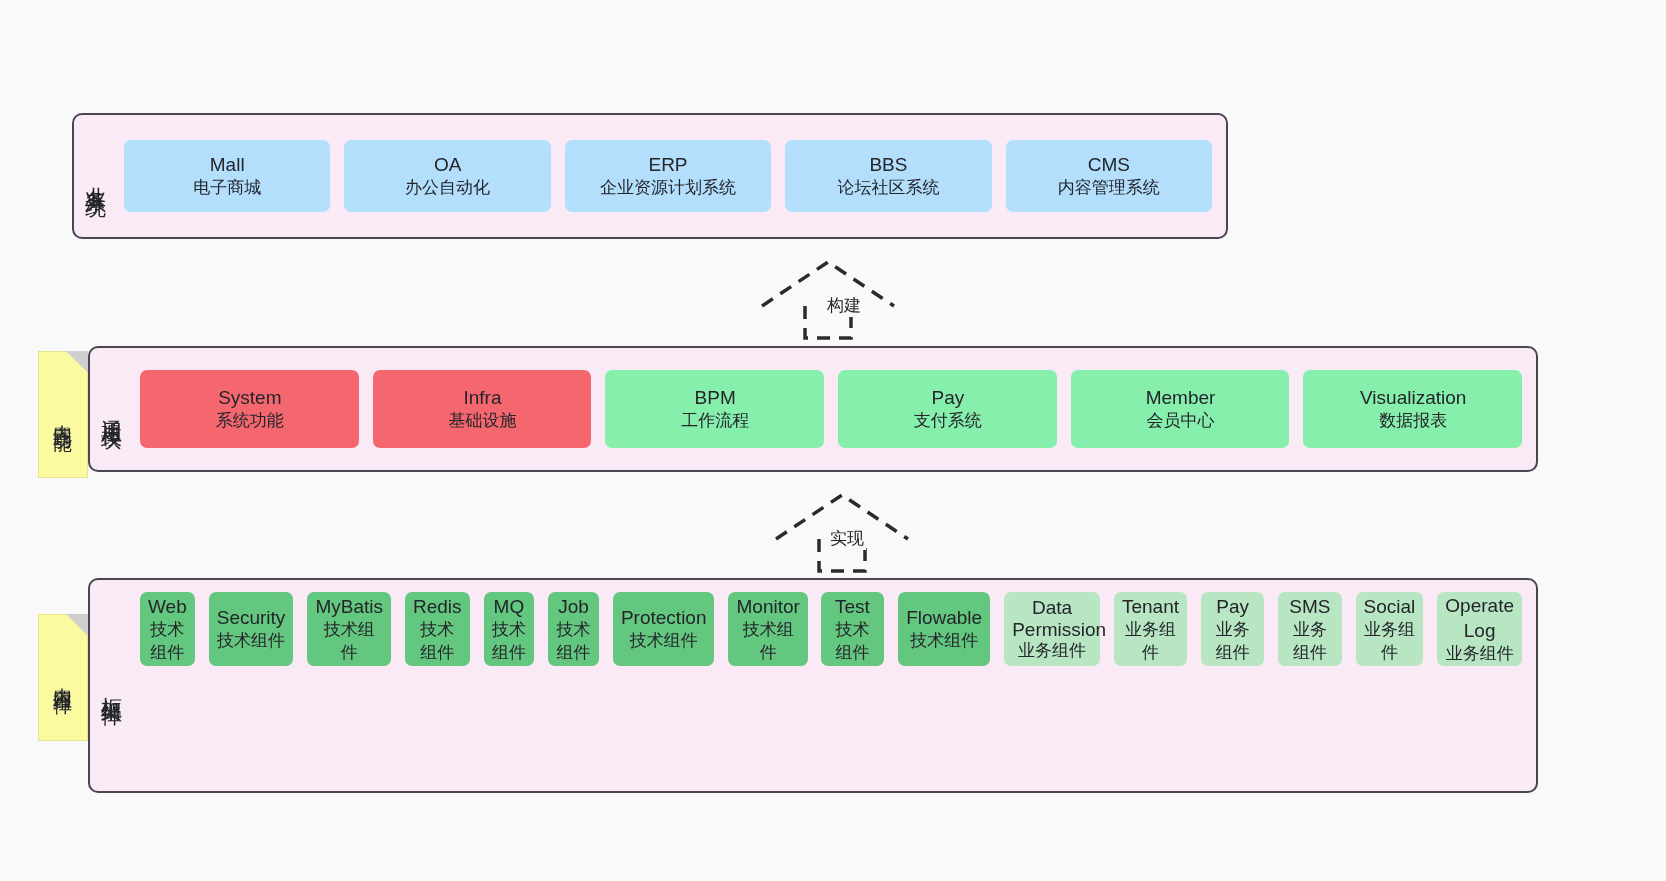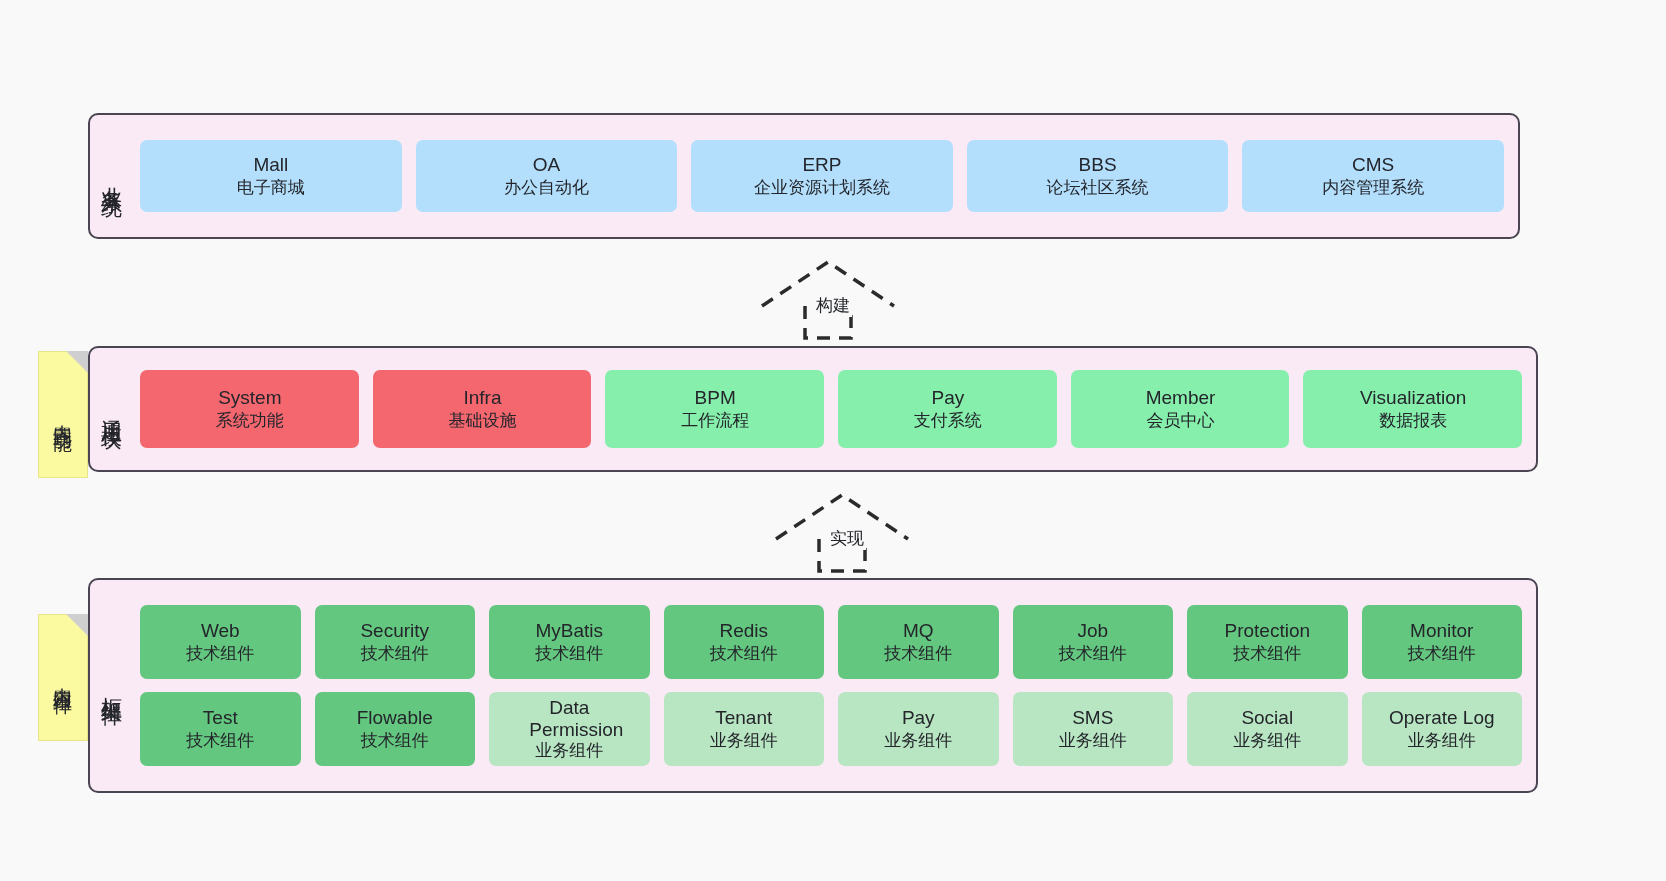--- a/index.html
+++ b/index.html
@@ -37,21 +37,20 @@
   }
   .cards {
     flex:1 1 auto;
     display:flex;
     align-items:center;
     justify-content:space-between;
     gap:14px;
     padding:12px 14px 12px 6px;
   }
   .cards.two-rows {
-    flex-direction:column;
     align-items:stretch;
     justify-content:center;
     gap:13px;
   }
   .card-row { display:flex; gap:14px; align-items:stretch; }
   .card-row > * { flex:1 1 0; }
 
   .card {
     border-radius:7px;
     display:flex;
@@ -111,21 +110,21 @@
     background:#f9f9f9;
     padding:0 2px;
     white-space:nowrap;
   }
 </style>
 </head>
 <body>
 
 <div class="canvas">
 
-  <div class="layer l1" style="left:88px; top:113px; width:1432px; height:126px;">
+  <div class="layer l1" style="left:72px; top:113px; width:1156px; height:126px;">
     <div class="layer-label">业务系统</div>
     <div class="cards">
       <div class="card blue">
         <span class="t1">Mall</span>
         <span class="t2">电子商城</span>
       </div>
       <div class="card blue">
         <span class="t1">OA</span>
         <span class="t2">办公自动化</span>
       </div>
@@ -142,21 +141,21 @@
         <span class="t2">内容管理系统</span>
       </div>
     </div>
   </div>
 
   <div class="connector" style="left:758px; top:258px; width:140px; height:82px;">
     <svg width="140" height="82" viewBox="0 0 140 82" aria-hidden="true">
       <path d="M4 48 L70 4 L136 48" fill="none" stroke="#2b2b2b" stroke-width="3.5" stroke-dasharray="13 9" stroke-linecap="butt"></path>
       <path d="M47 48 L47 80 L93 80 L93 48" fill="none" stroke="#2b2b2b" stroke-width="3.5" stroke-dasharray="13 9" stroke-linecap="butt"></path>
     </svg>
-    <span class="conn-label" style="left:56px; top:36px;">构建</span>
+    <span class="conn-label" style="left:67px; top:36px;">构建</span>
   </div>
 
   <div class="note" style="left:38px; top:351px; height:127px;">
     <span>内置功能</span>
   </div>
   <div class="layer l2" style="left:88px; top:346px; width:1450px; height:126px;">
     <div class="layer-label">通用模块</div>
     <div class="cards">
       <div class="card red">
         <span class="t1">System</span>

